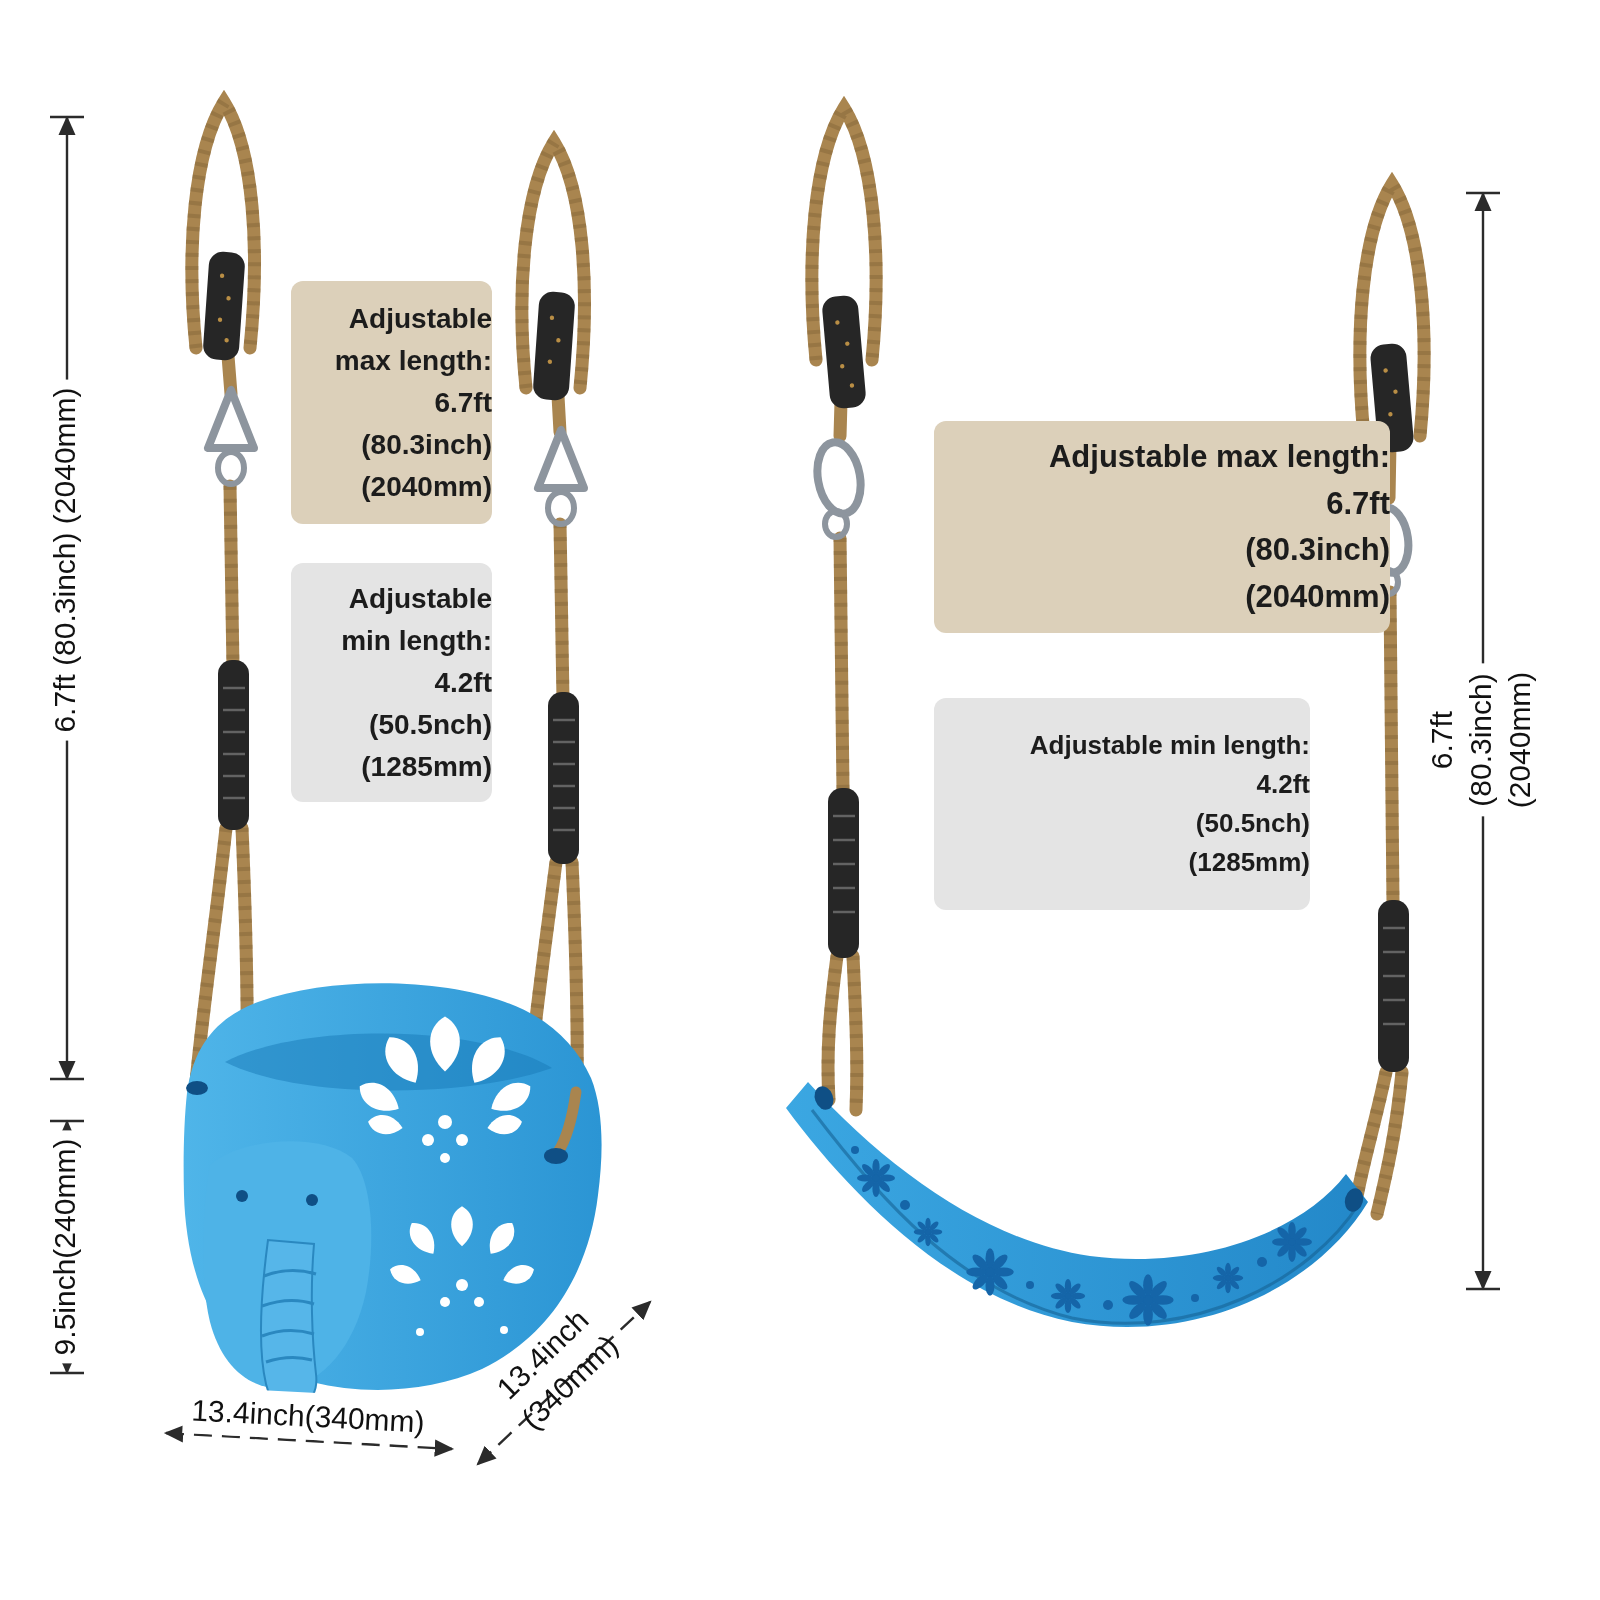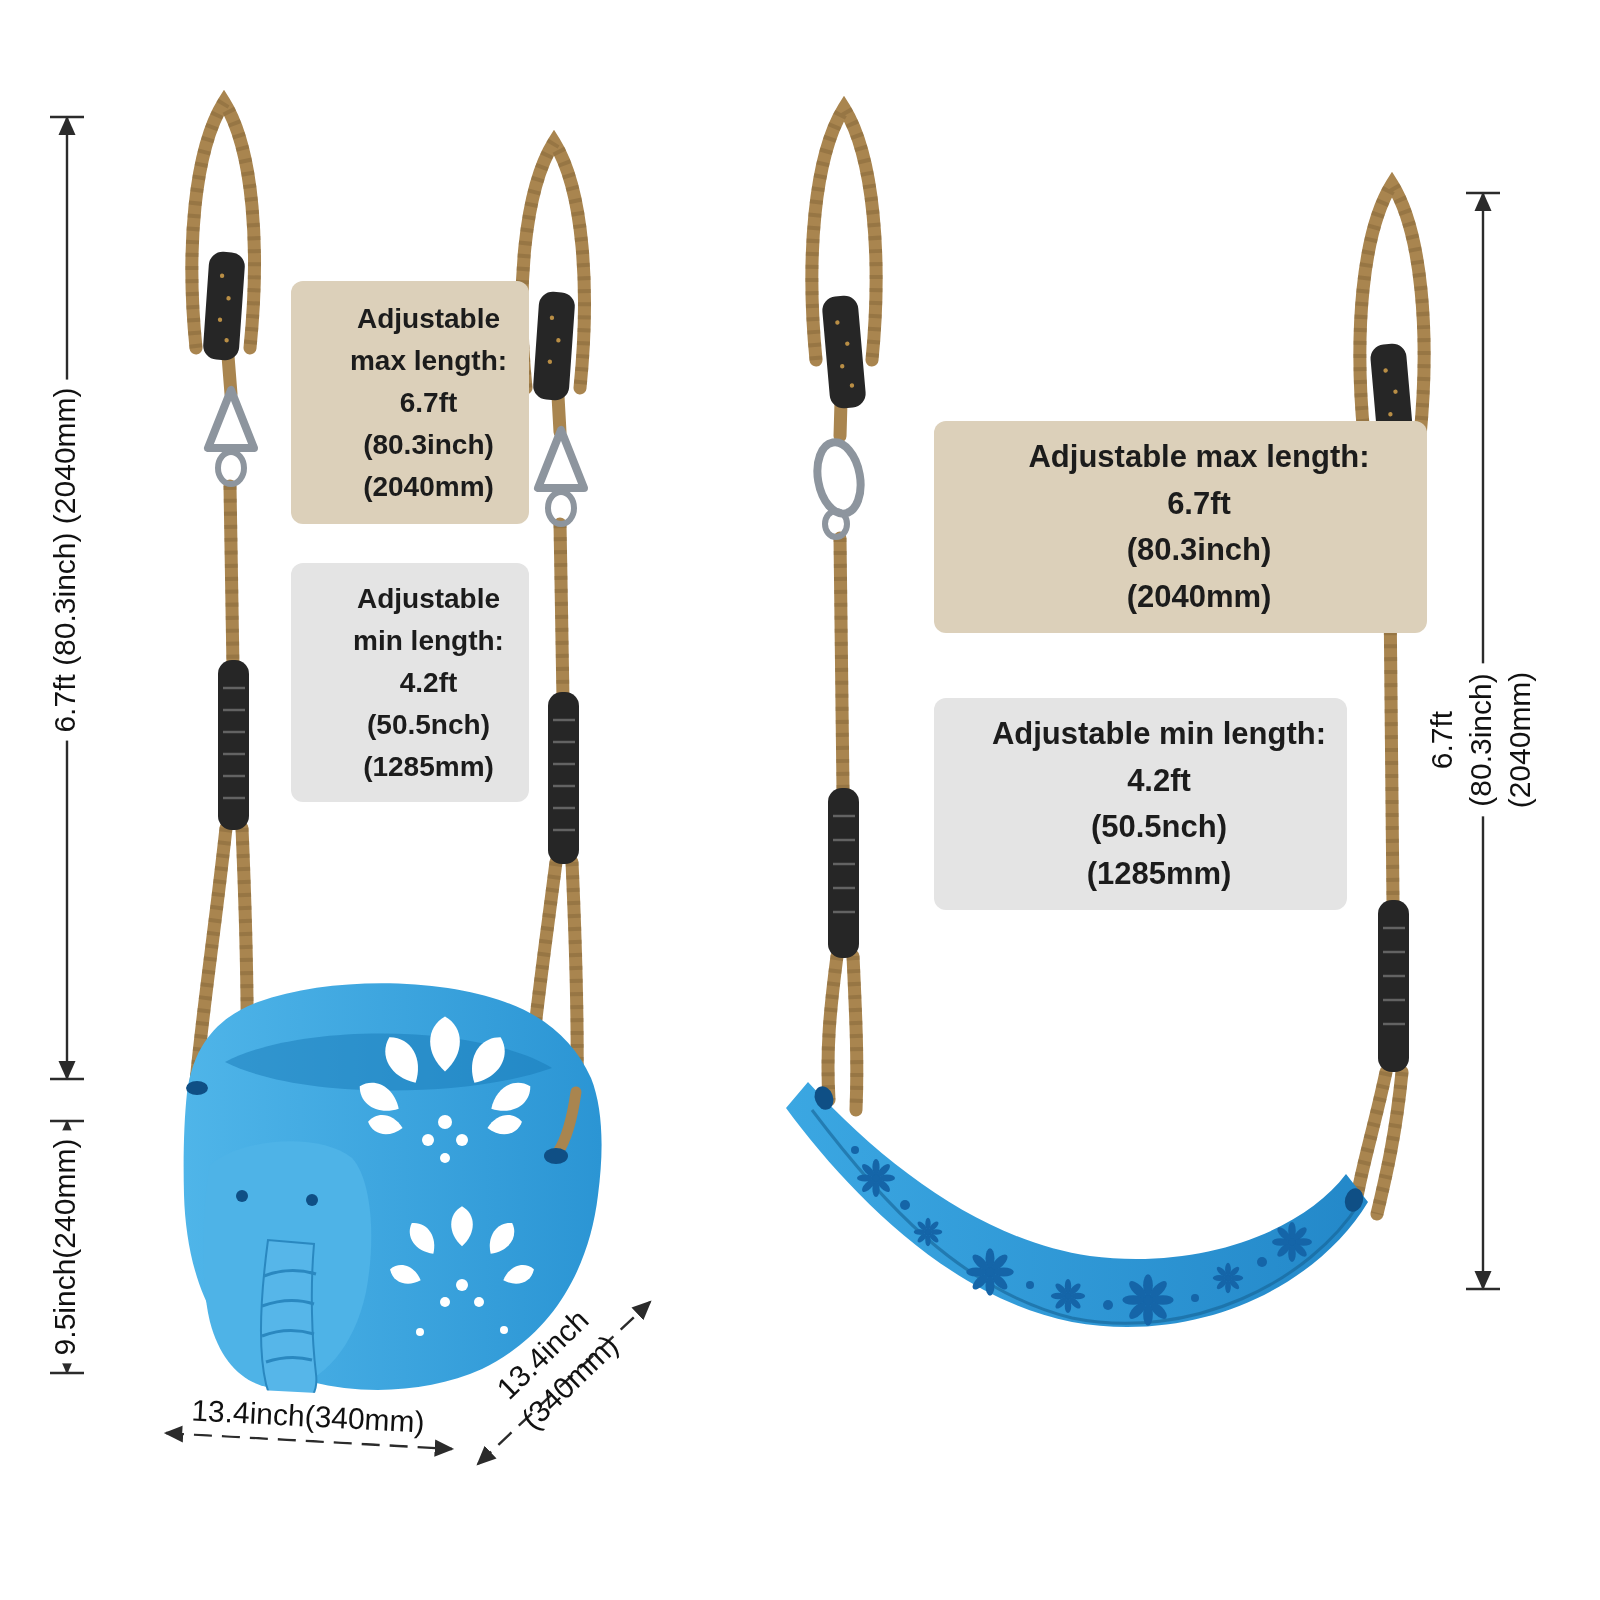--- a/index.html
+++ b/index.html
@@ -18,28 +18,28 @@
   .metal-thin{stroke-width:6;}
   .dim{stroke:var(--dim,#2b2b2b);stroke-width:2.4;fill:none;}
   .dim-dash{stroke-dasharray:18 10;}
   .tick{stroke:var(--dim,#2b2b2b);stroke-width:2.4;}
   .petal{fill:#ffffff;}
   .flower{fill:var(--flower-dark,#1565a8);}
   .hole{fill:#0f4f85;}
   .trunkline{stroke:#2a88c0;stroke-width:3;fill:none;}
 
   .note{position:absolute;display:flex;align-items:center;justify-content:center;
-        text-align:center;border-radius:12px;font-weight:bold;color:#1c1c1c;padding-left:37px;}
+        text-align:right;border-radius:12px;font-weight:bold;color:#1c1c1c;}
   .note span{display:block;width:100%;white-space:pre-line;}
   .note.beige{background:var(--note-beige,#dcd0ba);}
   .note.gray{background:var(--note-gray,#e4e4e4);}
   #note-left-max{left:291px;top:281px;width:201px;height:243px;font-size:28px;line-height:1.5;}
   #note-left-min{left:291px;top:563px;width:201px;height:239px;font-size:28px;line-height:1.5;}
   #note-right-max{left:934px;top:421px;width:456px;height:212px;font-size:31px;line-height:1.5;}
-  #note-right-min{left:934px;top:698px;width:376px;height:212px;font-size:31px;line-height:1.5;}
+  #note-right-min{left:934px;top:698px;width:376px;height:212px;font-size:26px;line-height:1.5;}
 
   .dim-label{position:absolute;color:#111;font-size:30px;background:#fff;
              padding:4px 8px;white-space:pre-line;text-align:center;line-height:1.3;}
   .dim-label.nobg{background:transparent;padding:0;}
   #dim-left-rope-label{left:64px;top:560px;transform:translate(-50%,-50%) rotate(-90deg);}
   #dim-left-seat-label{left:64px;top:1247px;transform:translate(-50%,-50%) rotate(-90deg);}
   #dim-right-rope-label{left:1480px;top:740px;transform:translate(-50%,-50%) rotate(-90deg);}
   #dim-width-label{left:308px;top:1416px;transform:translate(-50%,-50%) rotate(3deg);}
   #dim-depth-label{left:556px;top:1368px;transform:translate(-50%,-50%) rotate(-44deg);}
 </style>

